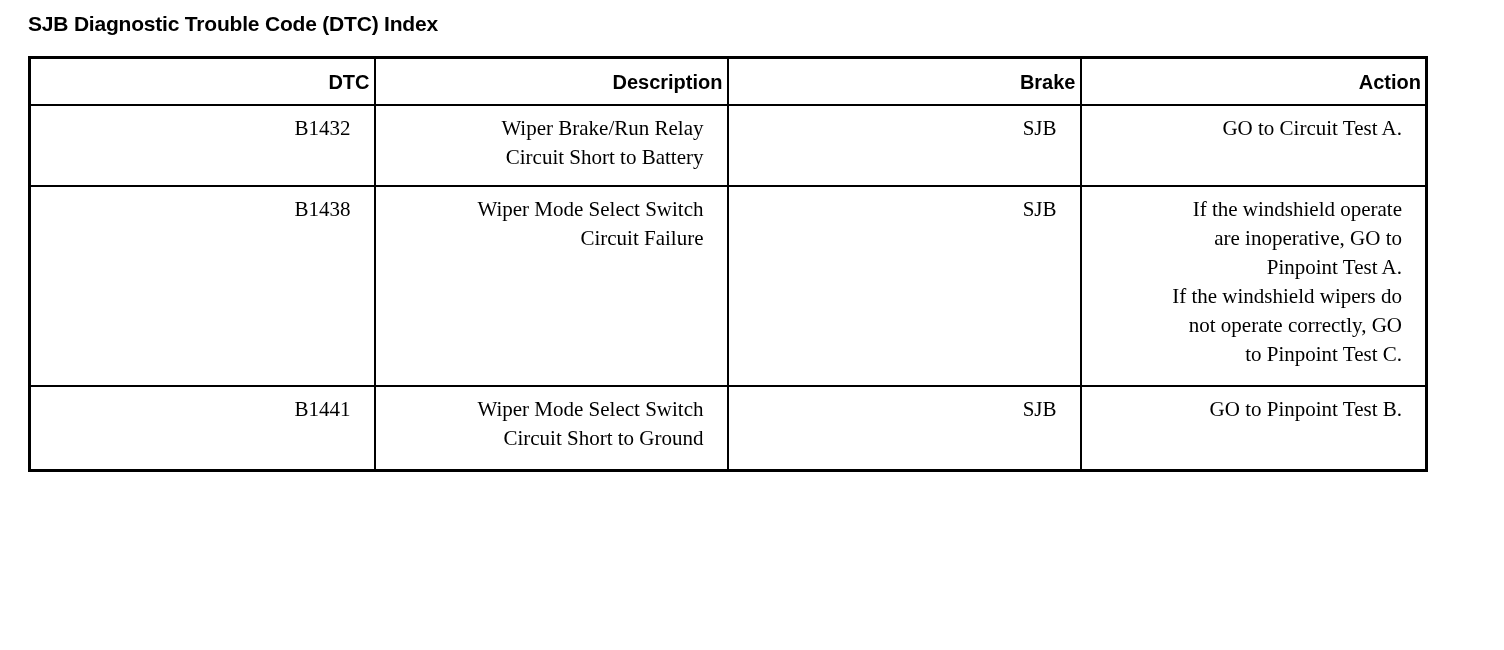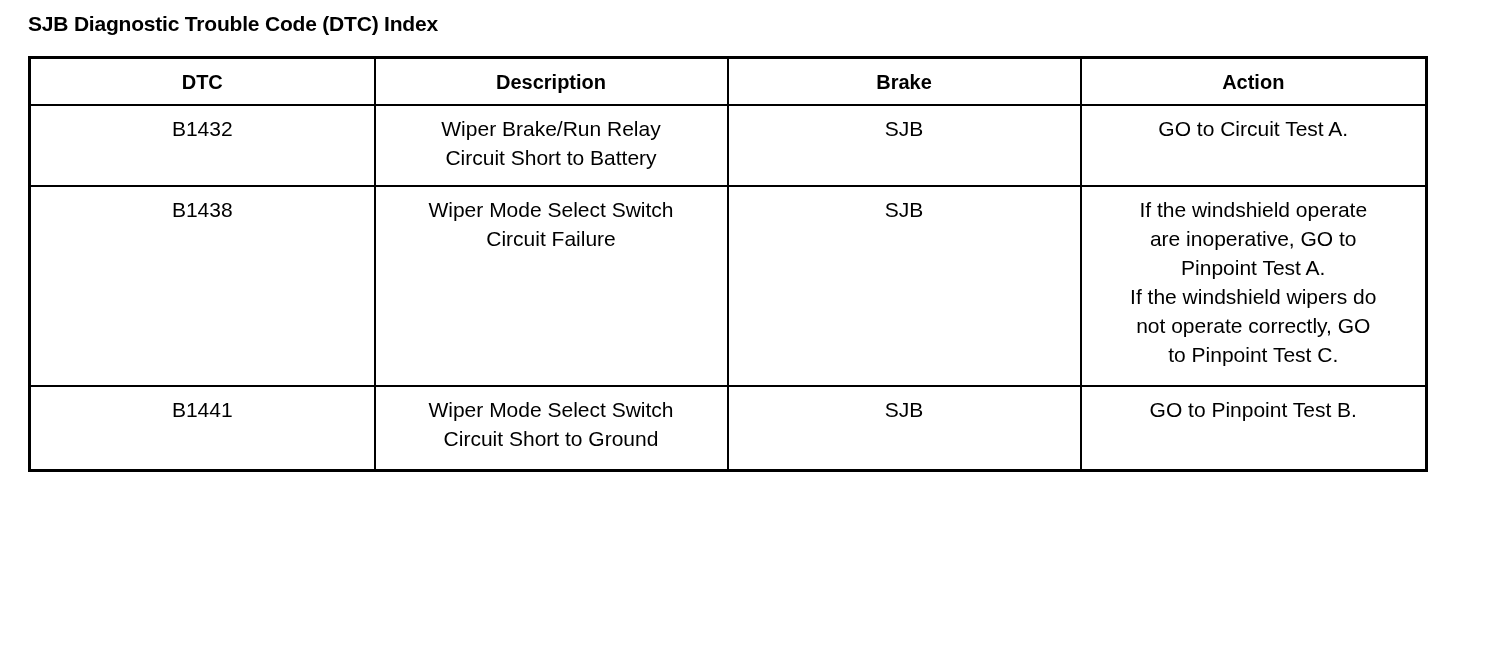--- a/index.html
+++ b/index.html
@@ -46,38 +46,38 @@
   }
   table.dtc-table col.c-dtc    { width: 345px; }
   table.dtc-table col.c-desc   { width: 353px; }
   table.dtc-table col.c-source { width: 353px; }
   table.dtc-table col.c-action { width: 346px; }
 
   table.dtc-table th,
   table.dtc-table td {
     border: 2px solid #000000;
     padding: 0;
-    text-align: center;
+    text-align: right;
     vertical-align: top;
   }
   table.dtc-table thead th {
     font-family: "Liberation Sans", sans-serif;
     font-weight: bold;
     font-size: 20px;
     line-height: 24px;
     height: 45px;
     vertical-align: middle;
     padding: 0 4px;
   }
   table.dtc-table tbody td {
-    font-family: Liberation Sans, sans-serif;
+    font-family: Liberation Serif, serif;
     font-weight: normal;
     font-size: 21px;
     line-height: 29px;
-    padding: 8px 6px 4px 6px;
+    padding: 8px 23px 4px 6px;
   }
   .cell-line { display: block; }
   
   tr.row-h1 td { height: 67px; }
   tr.row-h2 td { height: 70px; }
   tr.row-h3 td { height: 95px; }
   tr.row-h4 td { height: 186px; }
   tr.row-h5 td { height: 70px; }
 </style>
 </head>

